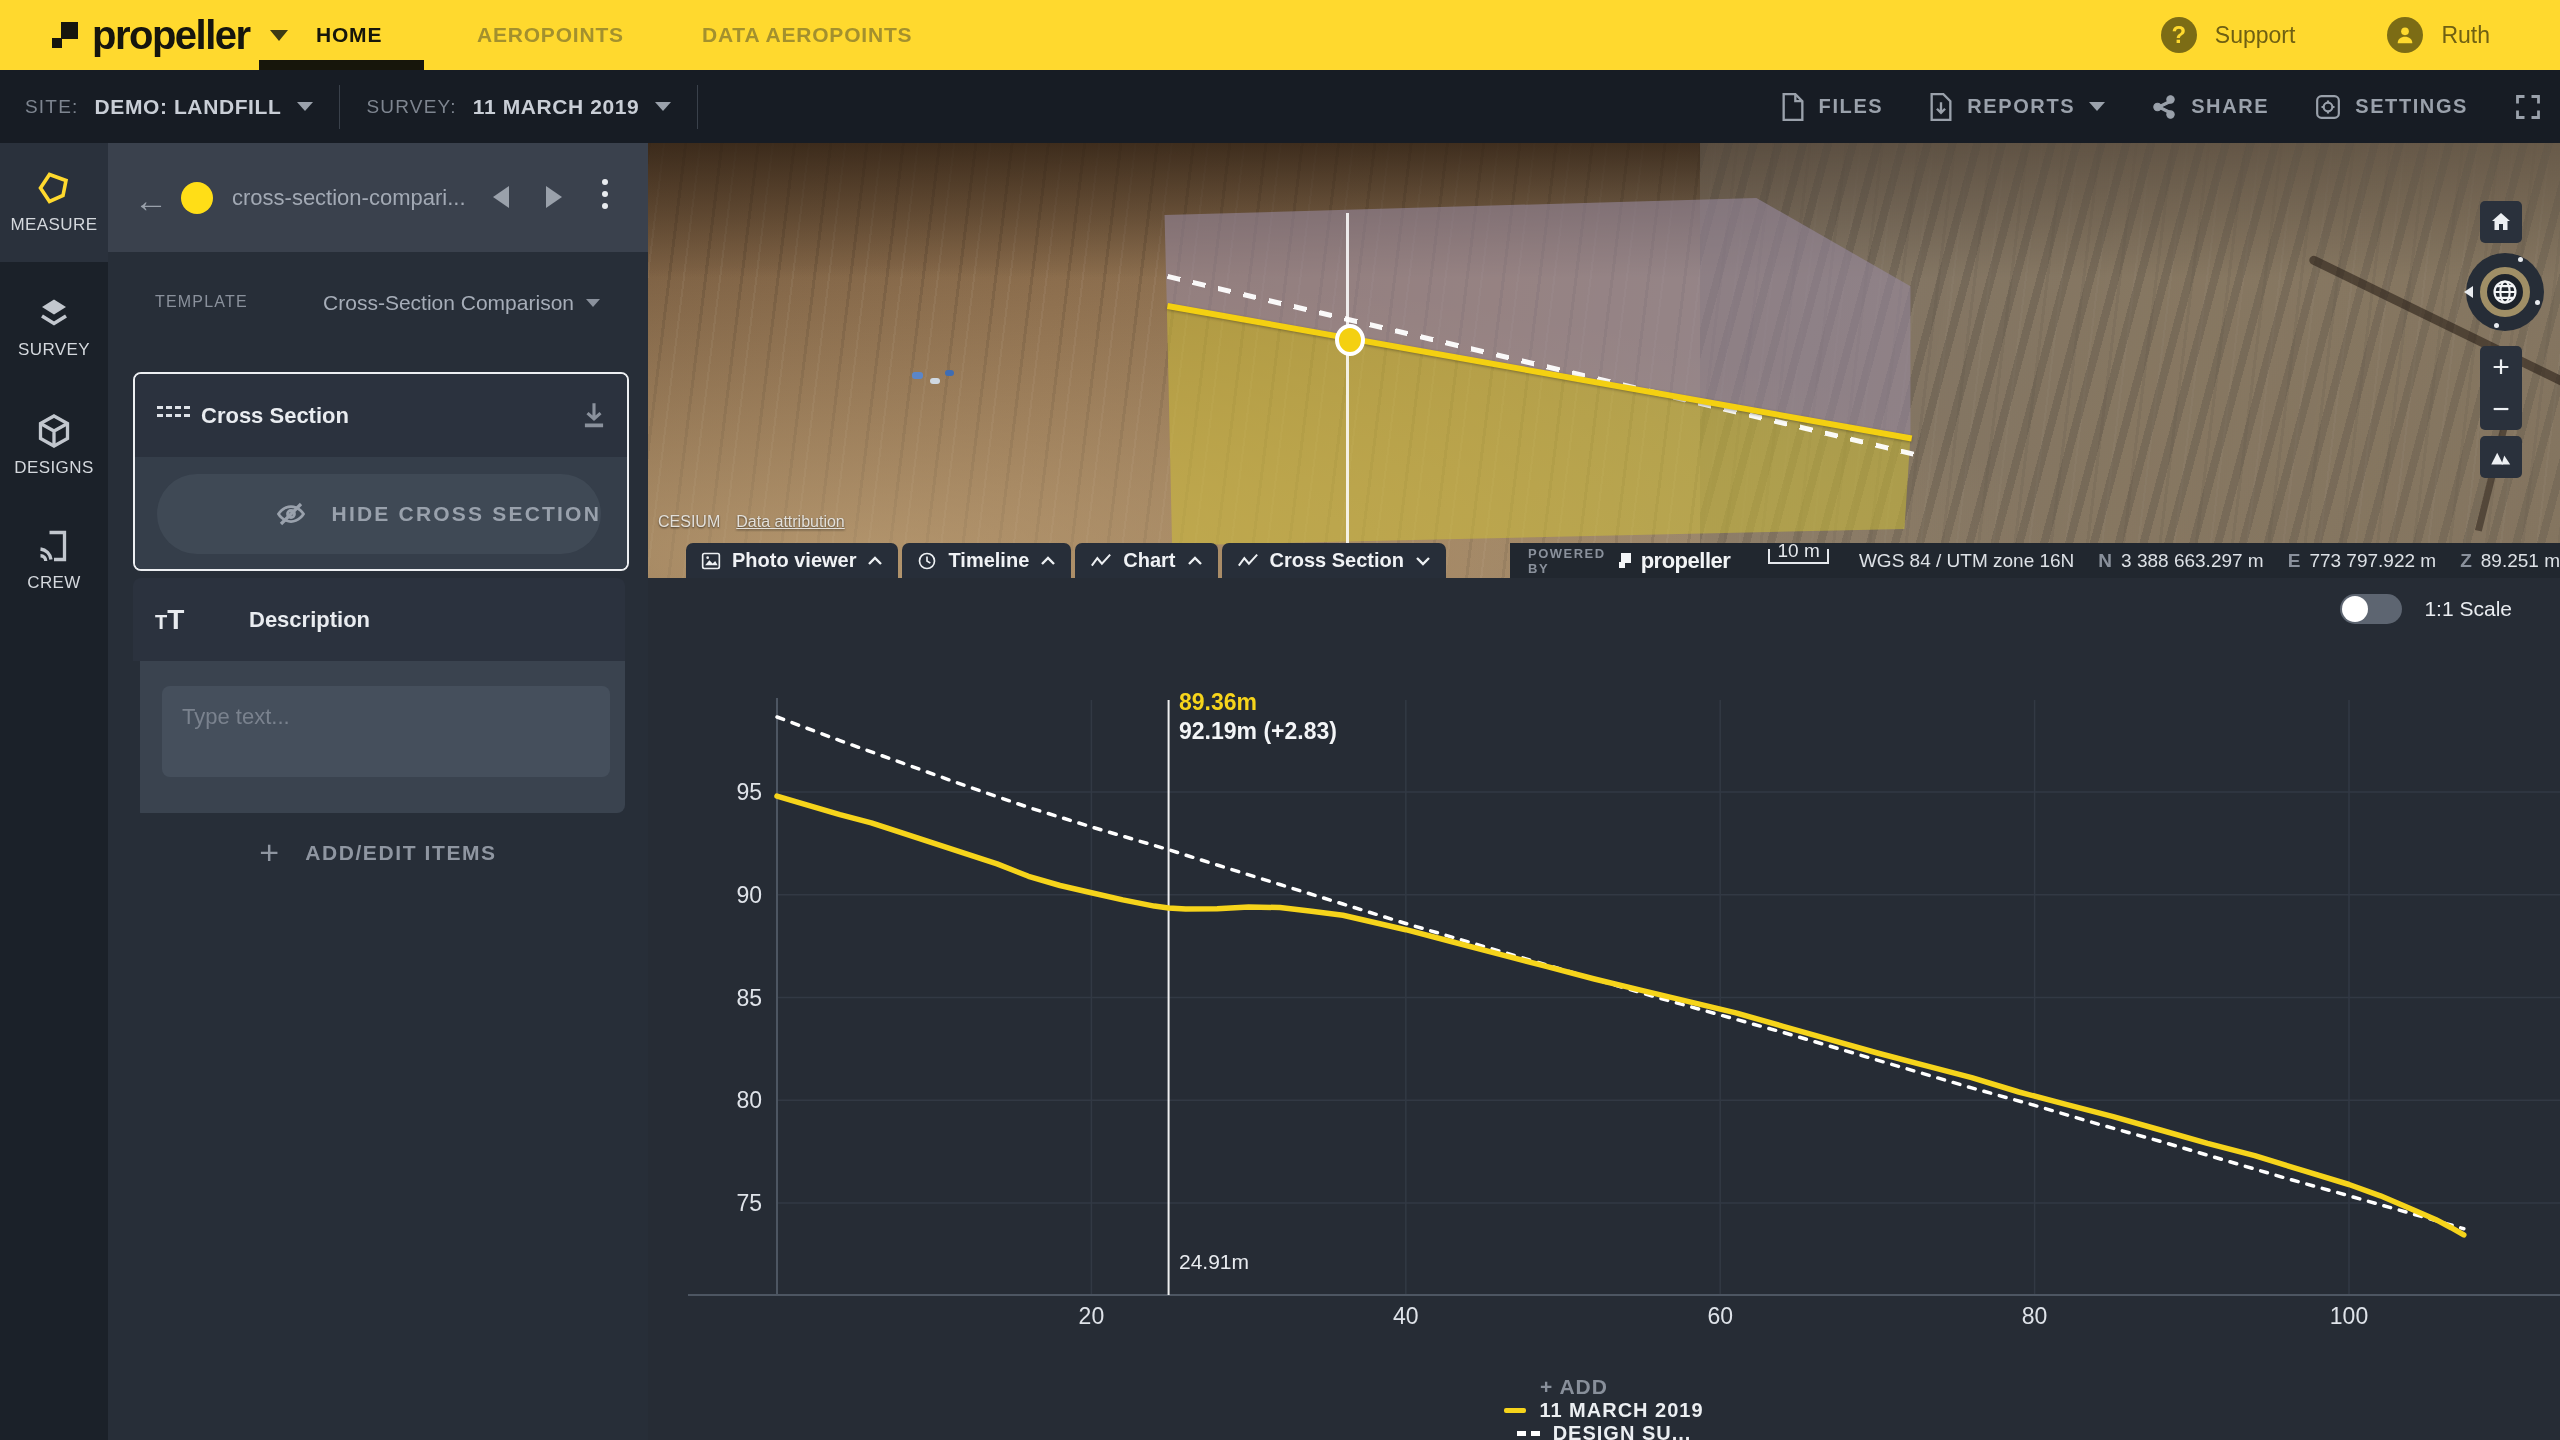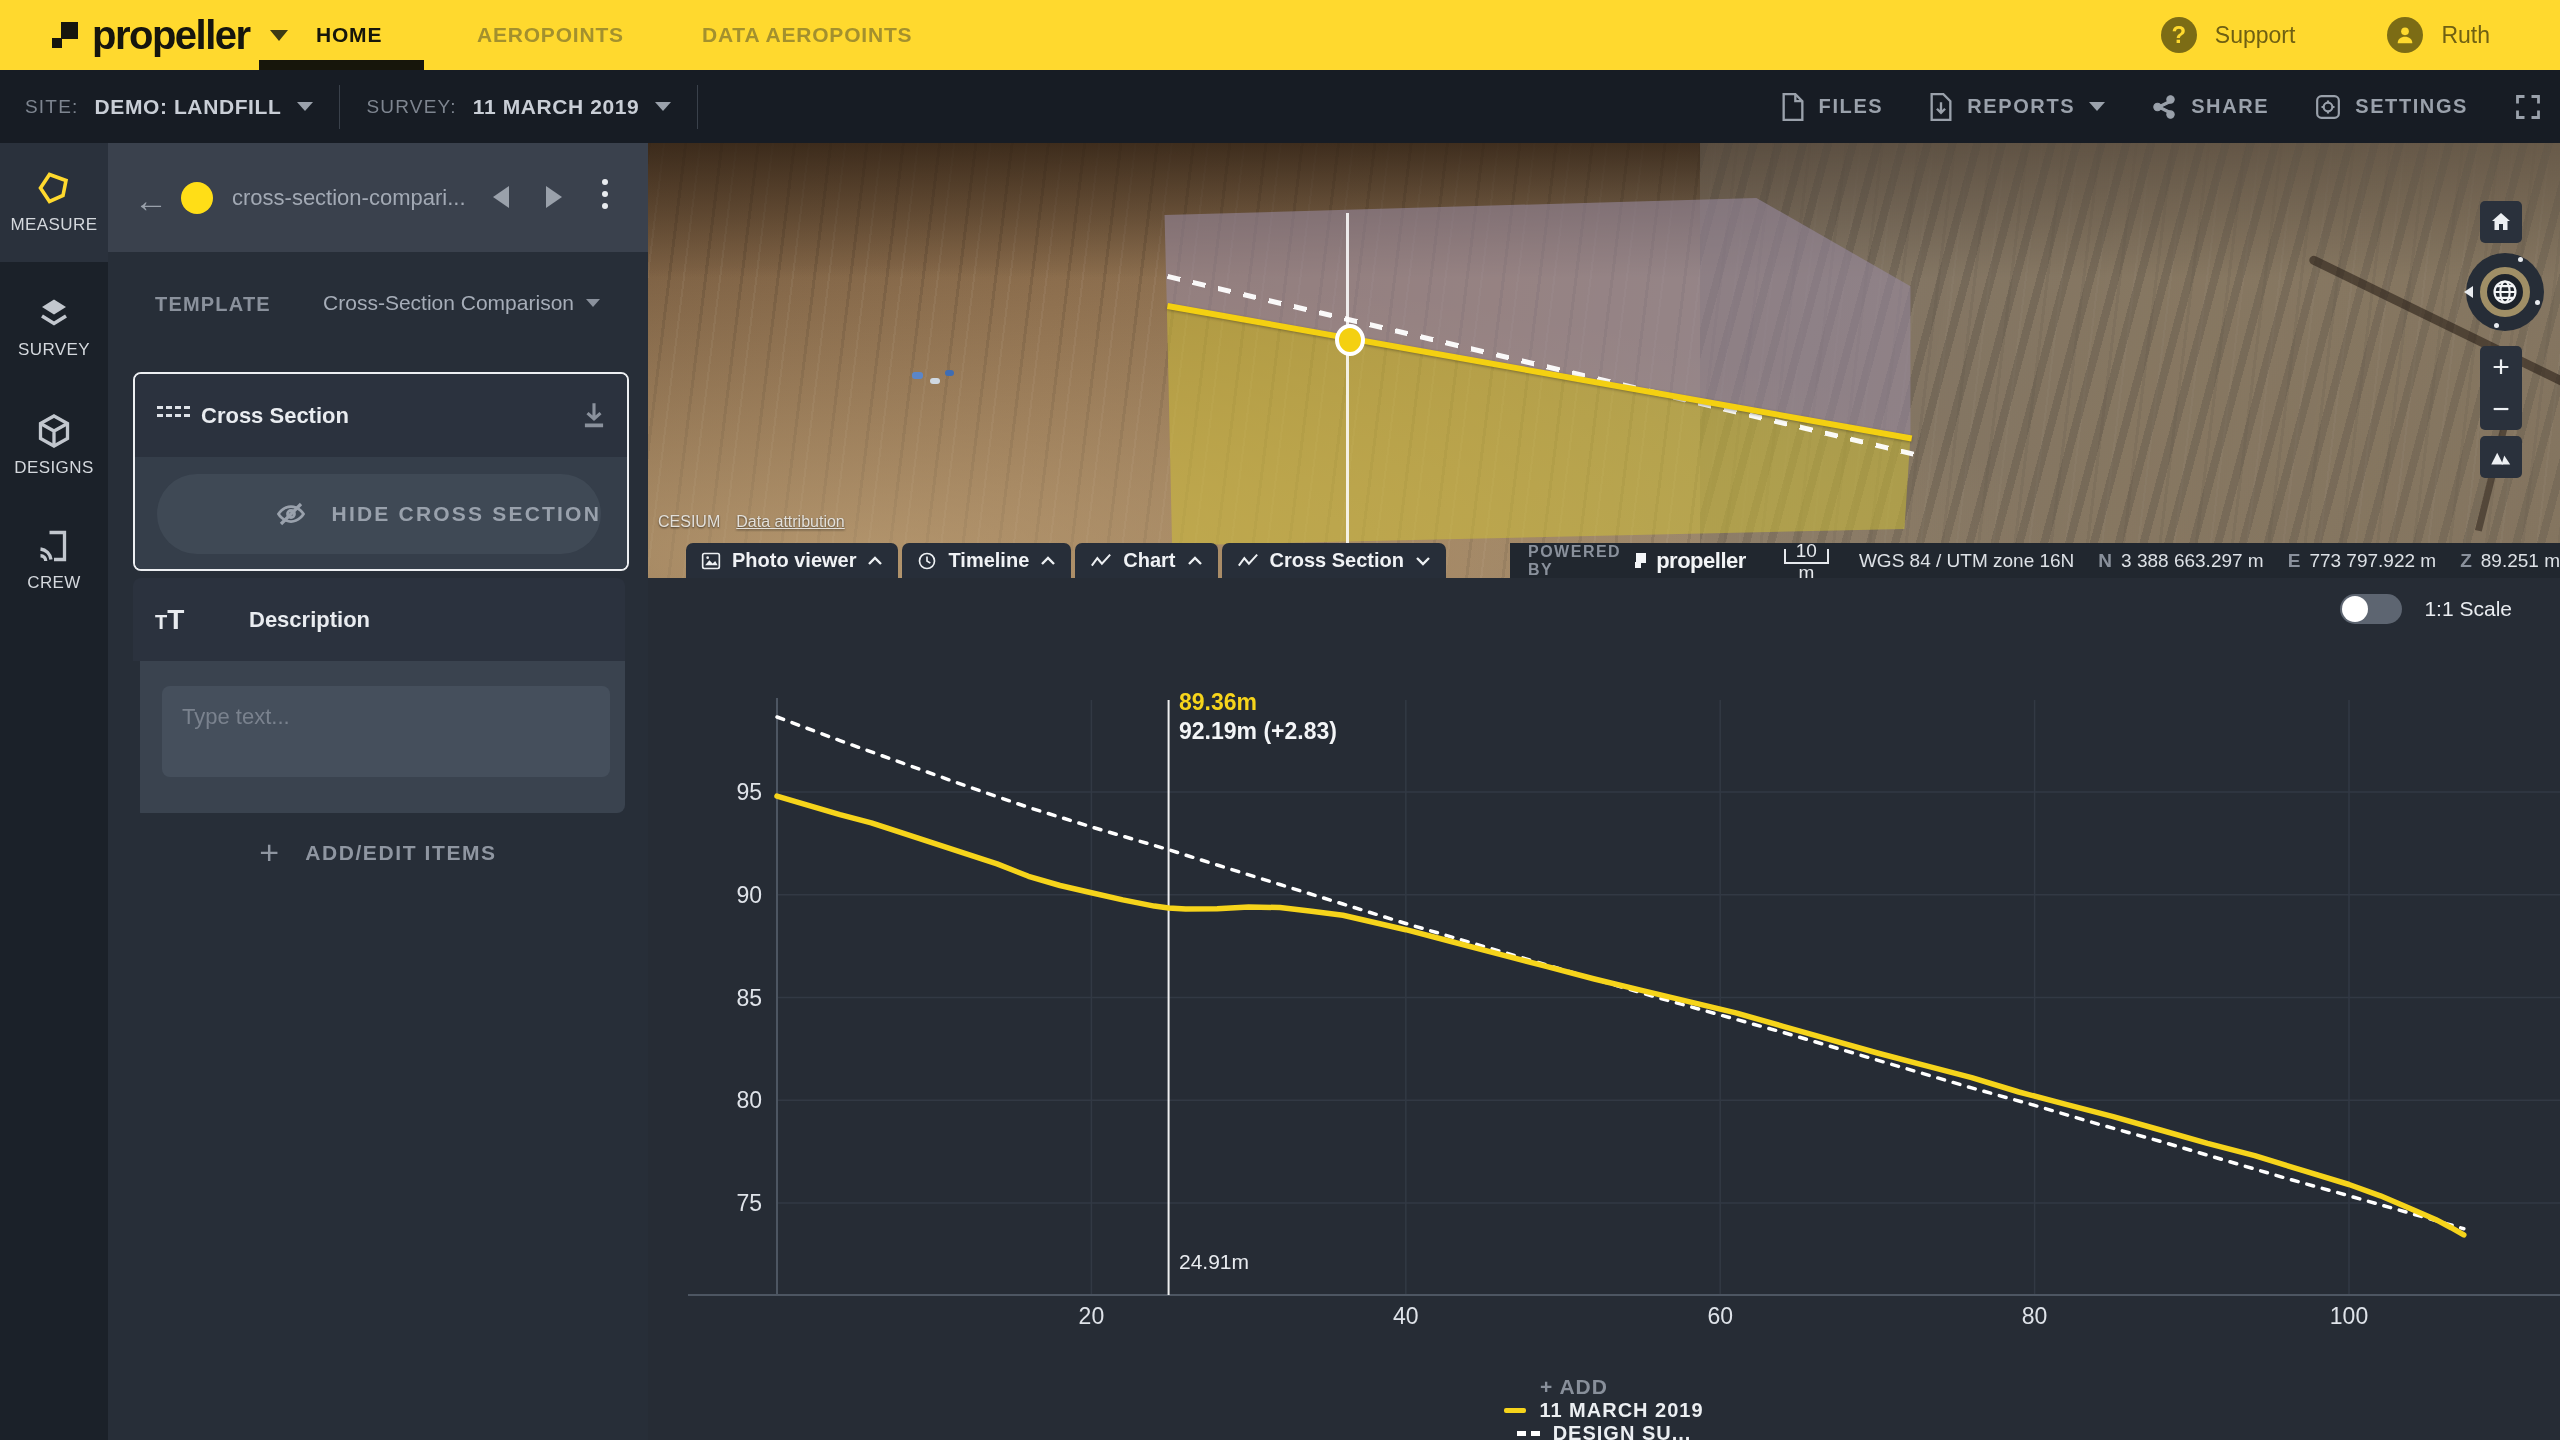--- a/index.html
+++ b/index.html
@@ -52,21 +52,21 @@
   .ph-back{left:26px;top:38px;color:#9AA1AB;font-size:34px;}
   .ph-dot{left:73px;top:39px;width:32px;height:32px;border-radius:50%;background:#FFDE17;}
   .ph-title{left:124px;top:42px;font-size:22px;color:#A2A9B4;}
   .ph-prev{left:385px;top:43px;}
   .ph-next{left:438px;top:43px;}
   .tri-l{width:0;height:0;border-top:11px solid transparent;border-bottom:11px solid transparent;border-right:16px solid #9AA1AB;}
   .tri-r{width:0;height:0;border-top:11px solid transparent;border-bottom:11px solid transparent;border-left:16px solid #9AA1AB;}
   .ph-kebab{left:494px;top:36px;display:flex;flex-direction:column;gap:6px;}
   .ph-kebab i{width:6px;height:6px;border-radius:50%;background:#e8ebef;}
   #template-row{left:0;top:139px;width:540px;height:50px;}
-  .tpl-label{left:47px;top:11px;font-size:20px;font-weight:700;letter-spacing:1.2px;color:#8A919C;text-align:center;}
+  .tpl-label{left:47px;top:11px;font-size:16px;font-weight:400;letter-spacing:1.2px;color:#8A919C;text-align:center;}
   .tpl-value{right:48px;top:9px;display:flex;align-items:center;gap:12px;font-size:21px;color:#A6ADB8;}
   .tpl-caret{width:0;height:0;border-left:7px solid transparent;border-right:7px solid transparent;border-top:8px solid #8A919C;}
 
   .card{left:25px;width:492px;border-radius:8px;overflow:hidden;}
   #card-cross{top:229px;height:195px;border:2px solid #EDEFF2;}
   .card-header{height:83px;background:#2B323E;display:flex;align-items:center;position:relative;}
   .card-title{font-size:22px;font-weight:700;color:#E9ECF0;margin-left:66px;}
   #card-cross .card-body{height:112px;background:#353E4A;position:relative;}
   .drag-icon{position:absolute;left:22px;top:32px;display:flex;flex-direction:column;gap:5px;}
   .drag-icon div{display:flex;gap:3px;}
@@ -118,21 +118,21 @@
   #zoom-stack{left:1832px;top:203px;width:42px;height:84px;background:#2A313C;border-radius:5px;display:flex;flex-direction:column;}
   #zoom-stack div{flex:1;display:flex;align-items:center;justify-content:center;color:#EDF0F3;font-size:30px;font-weight:400;}
   #btn-terrain{left:1832px;top:293px;}
 
   
   #map-tabs{left:12px;bottom:0;display:flex;gap:4px;align-items:flex-end;padding-left:26px;}
   .map-tab{height:35px;background:#272E39;border-radius:7px 7px 0 0;display:flex;align-items:center;gap:11px;padding:0 15px;color:#F0F2F5;font-size:20px;font-weight:700;}
   .map-tab svg{flex:0 0 auto;}
   #info-bar{left:862px;bottom:0;width:1050px;height:35px;background:#21272F;display:flex;align-items:center;gap:24px;padding:0 0 0 18px;box-sizing:border-box;}
   .powered{display:flex;align-items:center;gap:10px;}
-  .powered-label{font-size:16px;font-weight:700;letter-spacing:1.5px;color:#8A919C;}
+  .powered-label{font-size:13px;font-weight:700;letter-spacing:1.5px;color:#8A919C;}
   .powered .p-mark{width:15px;height:15px;}
   .powered .p-mark::before{width:6px;height:6px;}
   .powered .p-mark::after{width:10px;height:10px;}
   .powered-logo{font-size:22px;font-weight:700;color:#F2F4F6;letter-spacing:-.5px;}
   .scalebar{width:120px;height:13px;border-left:2px solid #E6E9ED;border-right:2px solid #E6E9ED;border-bottom:2px solid #E6E9ED;position:relative;margin:0 6px 8px 14px;}
   .scalebar span{position:absolute;left:0;right:0;top:-9px;text-align:center;font-size:19px;color:#E6E9ED;}
   .crs{font-size:19px;color:#DDE1E6;white-space:nowrap;}
   .coord{display:flex;align-items:center;gap:9px;white-space:nowrap;}
   .coord .k{font-size:19px;font-weight:700;color:#8A919C;}
   .coord .v{font-size:19px;color:#DDE1E6;}

